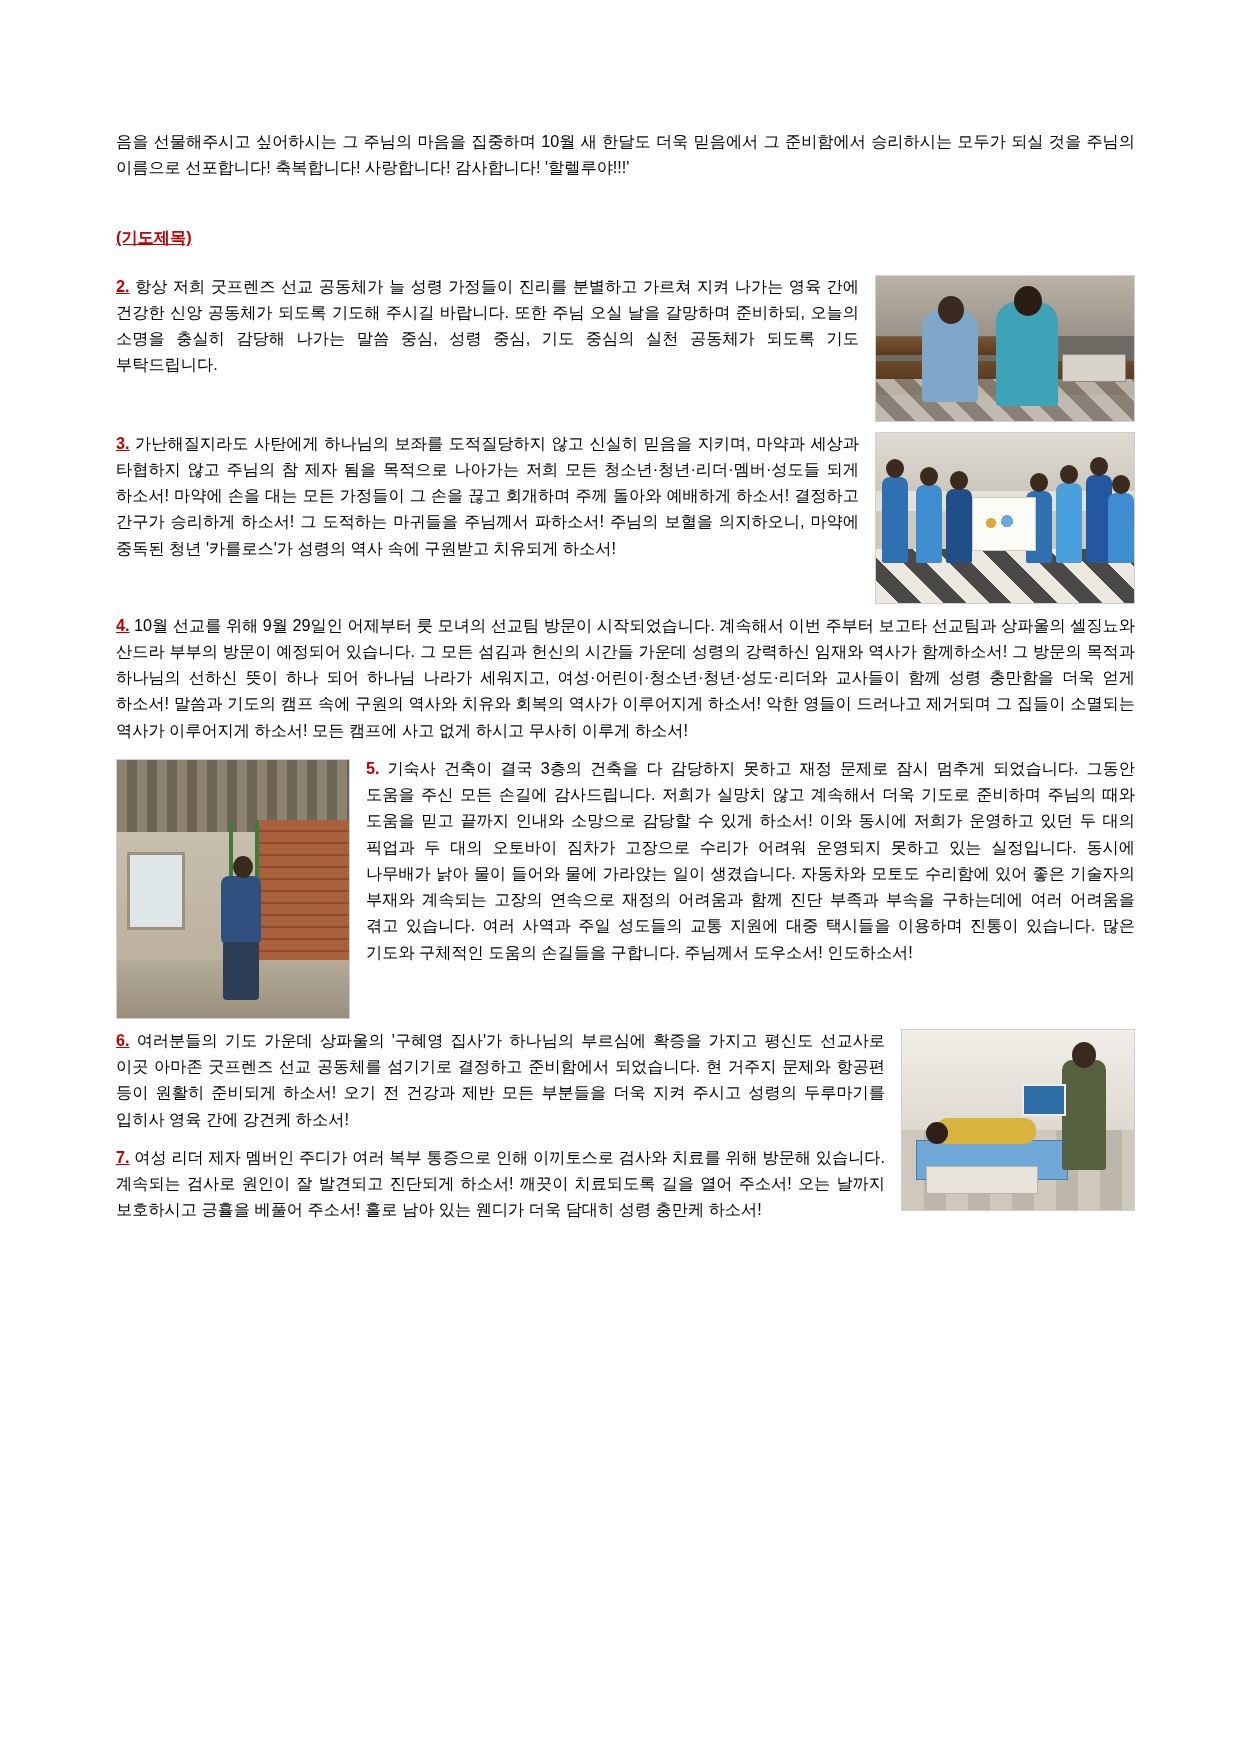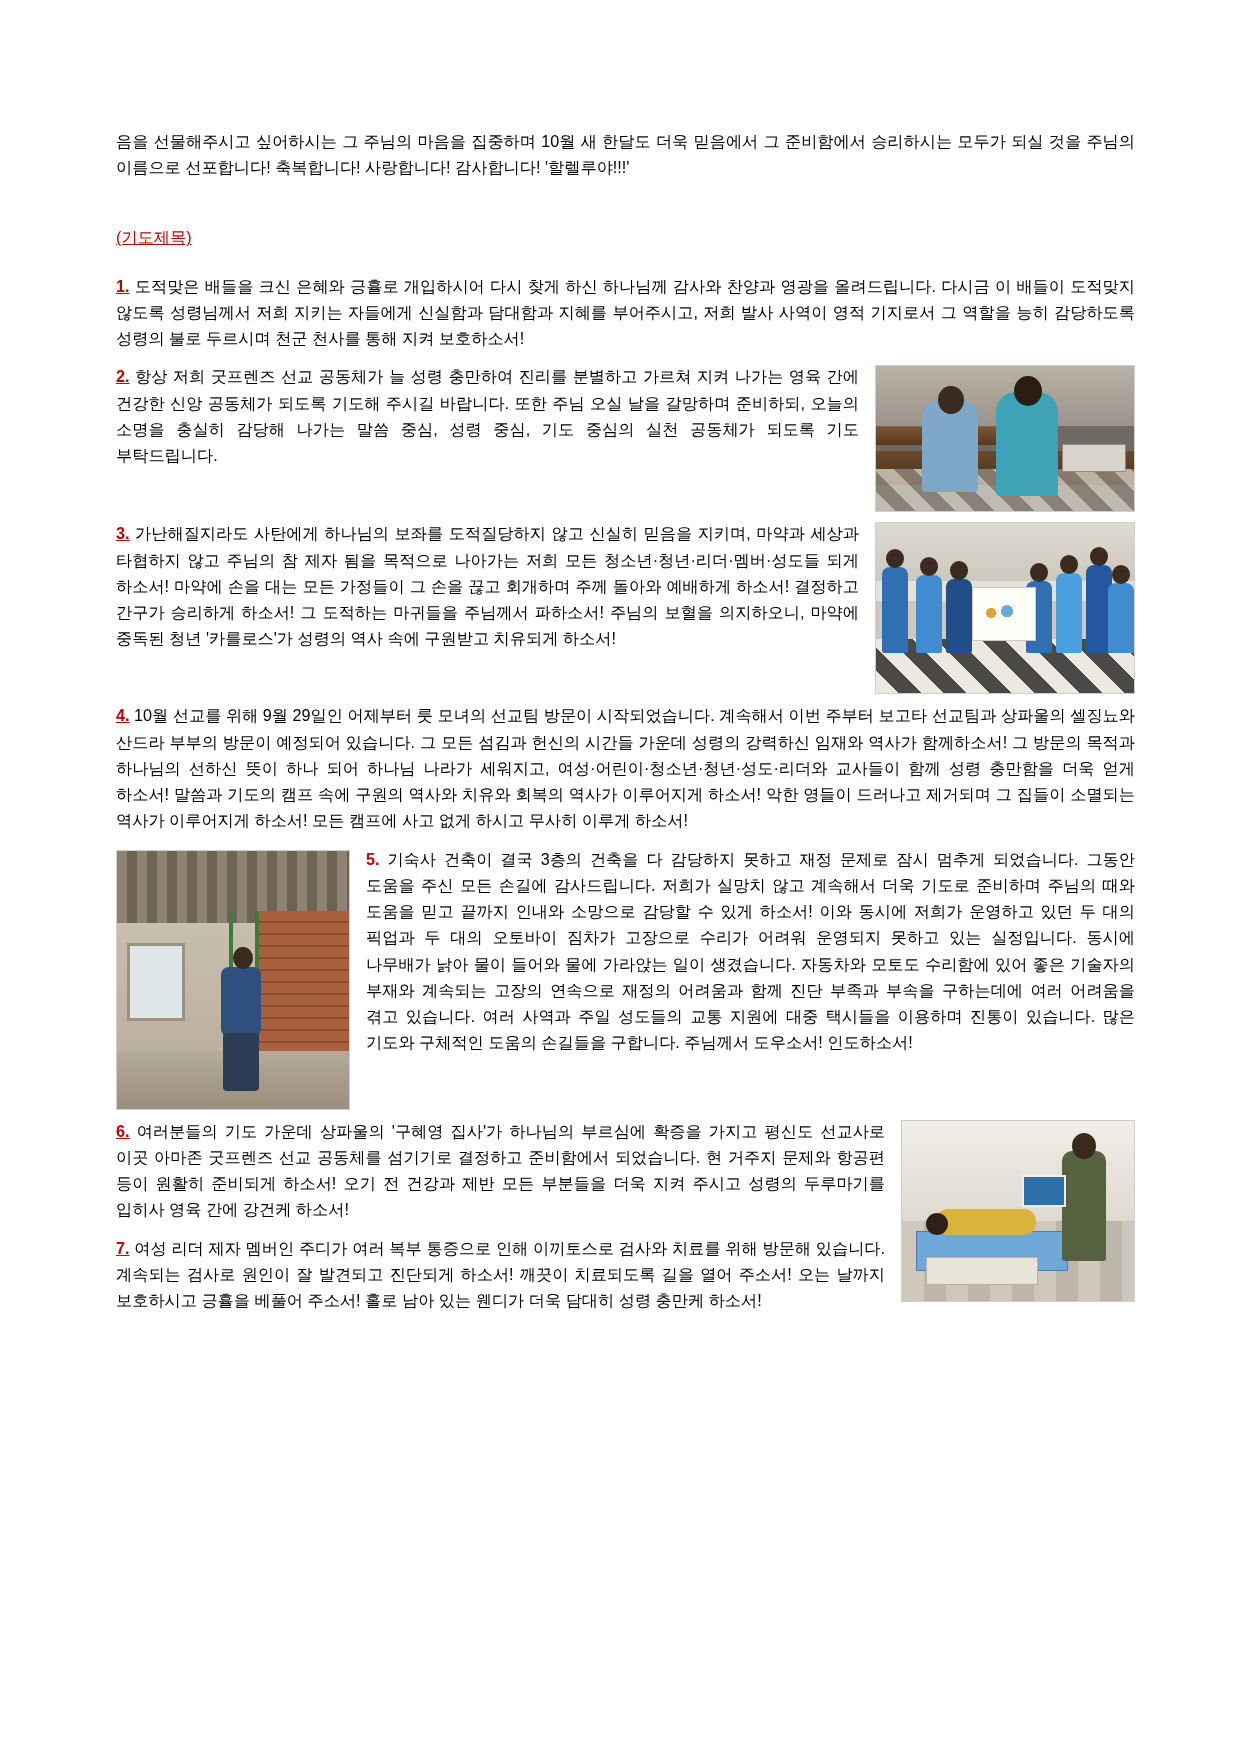--- a/index.html
+++ b/index.html
@@ -28,21 +28,21 @@
     font-size: 16.2px;
     line-height: 1.62;
     text-align: justify;
     text-justify: inter-word;
     word-break: keep-all;
   }
   .intro {
     margin-bottom: 44px;
   }
   .section-heading {
-    font-weight: normal;
+    font-weight: bold;
     color: #c00000;
     text-decoration: underline;
     font-size: 16.2px;
     margin: 0 0 22px 0;
   }
   .num {
     font-weight: bold;
     color: #c00000;
     text-decoration: underline;
   }
@@ -238,44 +238,38 @@
 </style>
 </head>
 <body>
 
 <div class="page">
 
   <p class="intro">음을 선물해주시고 싶어하시는 그 주님의 마음을 집중하며 10월 새 한달도 더욱 믿음에서 그 준비함에서 승리하시는 모두가 되실 것을 주님의 이름으로 선포합니다! 축복합니다! 사랑합니다! 감사합니다! '할렐루야!!!'</p>
 
   <p class="section-heading">(기도제목)</p>
 
-  <div class="clearfix">
-    <p>
-      <span class="num">1.</span>
-      <span>도적맞은 배들을 크신 은혜와 긍휼로 개입하시어 다시 찾게 하신 하나님께 감사와 찬양과 영광을 올려드립니다. 다시금 이 배들이 도적맞지 않도록 성령님께서 저희 지키는 자들에게 신실함과 담대함과 지혜를 부어주시고, 저희 발사 사역이 영적 기지로서 그 역할을 능히 감당하도록 성령의 불로 두르시며 천군 천사를 통해 지켜 보호하소서!</span>
-    </p>
-  </div>
 
   <div class="clearfix">
     <div class="img-right">
       <div class="photo photo1">
         <div class="wallpanel"></div>
         <div class="bench2"></div>
         <div class="bench"></div>
         <div class="floor"></div>
         <div class="woman-a"></div>
         <div class="woman-a-head"></div>
         <div class="woman-b"></div>
         <div class="woman-b-head"></div>
         <div class="device"></div>
       </div>
     </div>
     <p>
       <span class="num">2.</span>
-      <span>항상 저희 굿프렌즈 선교 공동체가 늘 성령 충만하여 진리를 분별하고 가르쳐 지켜 나가는 영육 간에 건강한 신앙 공동체가 되도록 기도해 주시길 바랍니다. 또한 주님 오실 날을 갈망하며 준비하되, 오늘의 소명을 충실히 감당해 나가는 말씀 중심, 성령 중심, 기도 중심의 실천 공동체가 되도록 기도 부탁드립니다.</span>
+      <span>항상 저희 굿프렌즈 선교 공동체가 늘 성령 가정들이 진리를 분별하고 가르쳐 지켜 나가는 영육 간에 건강한 신앙 공동체가 되도록 기도해 주시길 바랍니다. 또한 주님 오실 날을 갈망하며 준비하되, 오늘의 소명을 충실히 감당해 나가는 말씀 중심, 성령 중심, 기도 중심의 실천 공동체가 되도록 기도 부탁드립니다.</span>
     </p>
   </div>
 
   <div class="clearfix">
     <div class="img-right">
       <div class="photo photo2">
         <div class="wall"></div>
         <div class="tile"></div>
         <div class="kid k1"></div>
         <div class="kid k2"></div>

